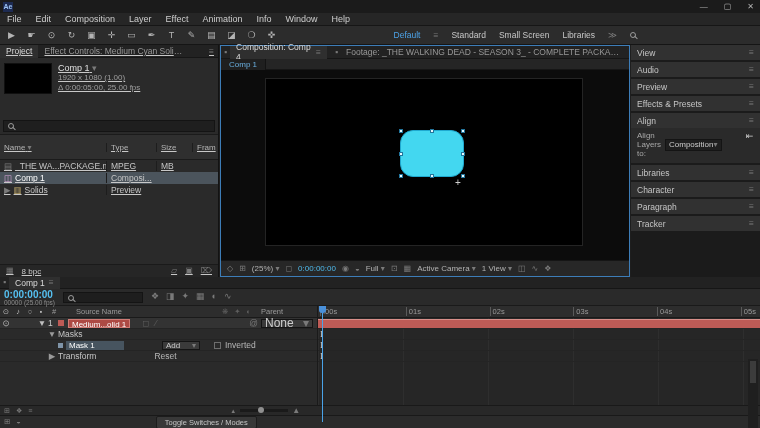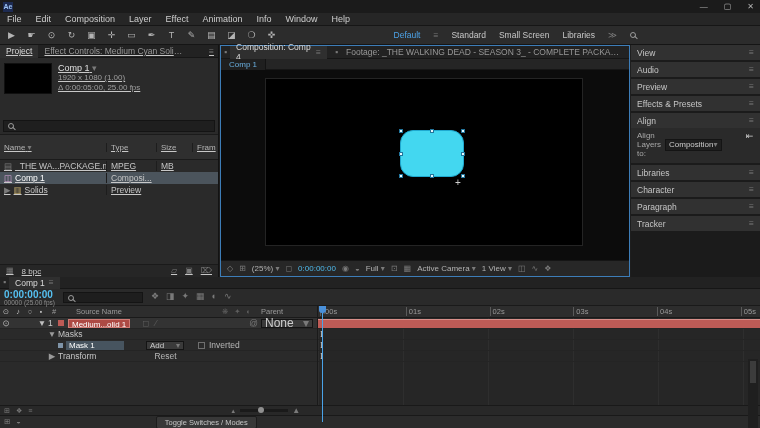--- a/index.html
+++ b/index.html
@@ -408,21 +408,21 @@
         </div>
         <div class="tl-row">
           <span style="width:46px;"></span>
           <span class="icon" style="width:12px;color:#9a9a9a;">▼</span>
           <span>Masks</span>
         </div>
         <div class="tl-row">
           <span style="width:58px;"></span>
           <span class="chip" style="width:5px;height:5px;background:#7f94a8;margin-right:3px;"></span>
           <span class="namebox" style="background:#47545f;width:58px;font-size:8px;">Mask 1</span>
-          <span class="dd" style="width:38px;height:9px;font-size:8px;margin-left:22px;background:#3a3a3a;">
+          <span class="dd" style="width:38px;height:9px;font-size:8px;margin-left:38px;background:#3a3a3a;">
               <span>Add</span>
               <span class="dim">▾</span>
             </span>
           <span style="width:7px;height:7px;border:1px solid #6e6e6e;margin-left:14px;flex:none;"></span>
           <span style="margin-left:4px;color:#b8b8b8;">Inverted</span>
         </div>
         <div class="tl-row">
           <span style="width:46px;"></span>
           <span class="icon" style="width:12px;color:#9a9a9a;">▶</span>
           <span>Transform</span>

